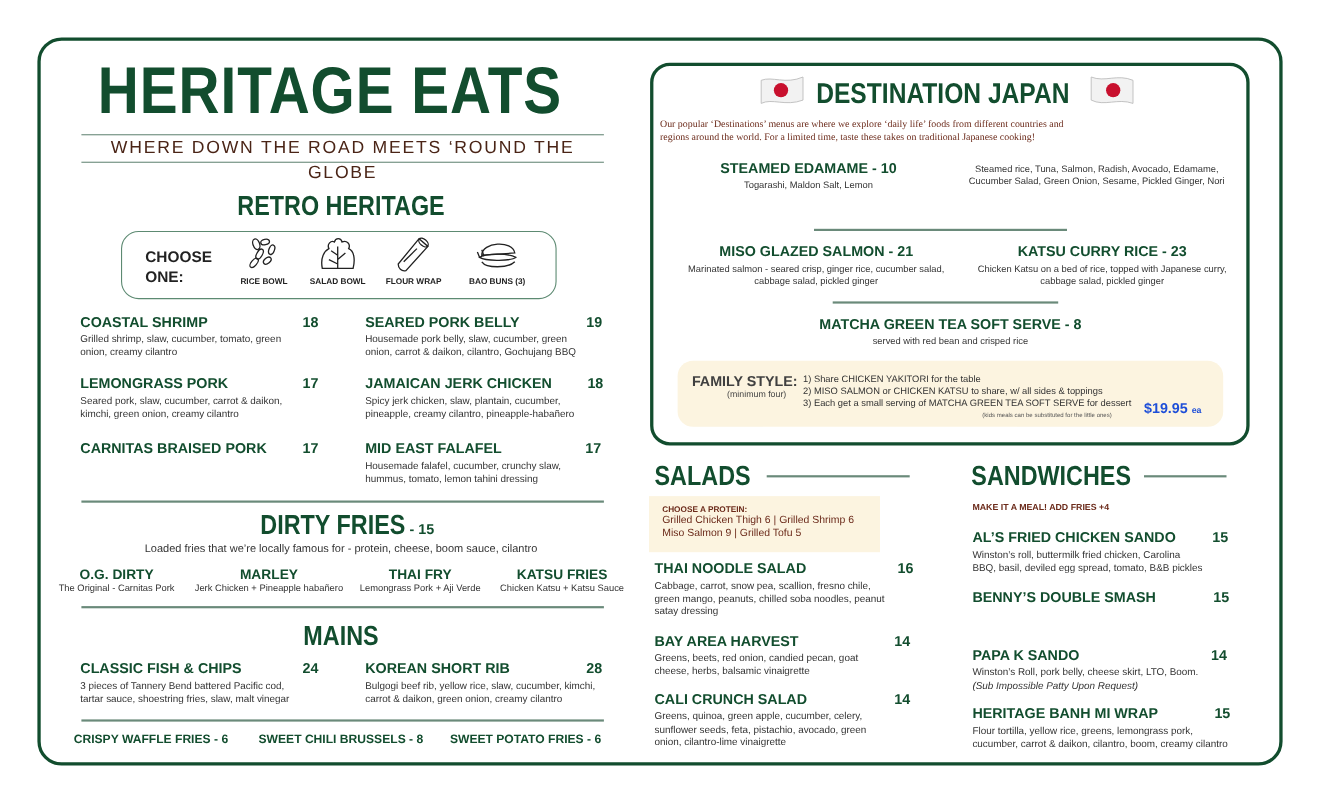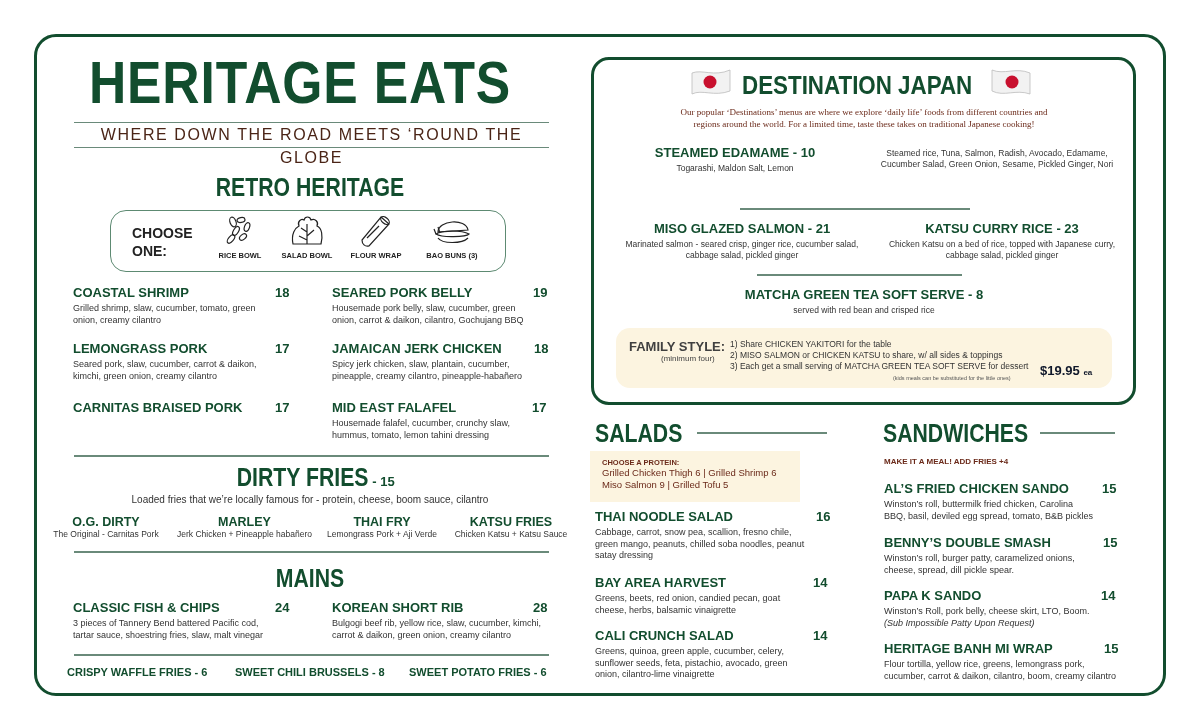--- a/index.html
+++ b/index.html
@@ -28,30 +28,30 @@
   .item-desc { font-size: 9px; color: #333; line-height: 11.5px; }
 
   .rule { height: 1.5px; background: #6a8a7a; }
 
   .fry-name { font-size: 12.5px; font-weight: bold; color: #124d2e; text-align: center; white-space: nowrap; }
   .fry-desc { font-size: 8.5px; color: #333; text-align: center; white-space: nowrap; }
 
   .side-item { font-size: 11px; font-weight: bold; color: #124d2e; white-space: nowrap; }
 
   .japan-box { left: 591px; top: 57px; width: 545px; height: 348px; border: 3px solid #124d2e; border-radius: 18px; }
-  .intro { font-family: "Liberation Serif", serif; font-size: 9px; color: #6b2a1a; text-align: center; line-height: 12px; }
+  .intro { font-family: "Liberation Serif", serif; font-size: 9px; color: #6b2a1a; text-align: left; line-height: 12px; }
   .jp-name { font-size: 13px; font-weight: bold; color: #124d2e; text-align: center; white-space: nowrap; }
   .jp-desc { font-size: 8.5px; color: #333; text-align: center; line-height: 11px; }
 
   .family { left: 616px; top: 328px; width: 496px; height: 60px; background: #fcf4e0; border-radius: 14px; }
   .family-title { font-size: 13px; font-weight: bold; color: #404040; white-space: nowrap; }
   .family-min { font-size: 8px; color: #444; white-space: nowrap; }
   .family-step { font-size: 8.5px; color: #333; line-height: 11px; white-space: nowrap; }
   .family-note { font-size: 5.5px; color: #555; white-space: nowrap; }
-  .family-price { font-size: 13px; font-weight: bold; color: #0f172a; white-space: nowrap; }
+  .family-price { font-size: 13px; font-weight: bold; color: #1d4ed8; white-space: nowrap; }
   .family-price small { font-size: 8px; }
 
   .protein-box { left: 590px; top: 451px; width: 210px; height: 51px; background: #fcf4e0; }
   .protein-title { font-size: 7.5px; font-weight: bold; color: #6b2a1a; }
   .protein-line { font-size: 9.5px; color: #6b2a1a; line-height: 12px; white-space: nowrap; }
 
   .meal-note { font-size: 8px; font-weight: bold; color: #6b2a1a; }
 
   .flag { position: absolute; width: 42px; height: 30px; }
 </style>
@@ -289,21 +289,20 @@
 <div class="abs meal-note" style="left:884px;top:457px;">MAKE IT A MEAL!  ADD FRIES +4</div>
 
 <div class="abs" style="left:884px;top:481px;width:230px;">
   <div class="item-name">AL’S FRIED CHICKEN SANDO</div>
   <div class="item-desc" style="margin-top:3px;width:210px;">Winston’s roll, buttermilk fried chicken, Carolina BBQ, basil, deviled egg spread, tomato, B&amp;B pickles</div>
 </div>
 <div class="abs item-price" style="left:1102px;top:481px;">15</div>
 
 <div class="abs" style="left:884px;top:535px;width:230px;">
   <div class="item-name">BENNY’S DOUBLE SMASH</div>
-  <div class="item-desc" style="margin-top:3px;width:210px;">Winston’s roll, burger patty, caramelized onions, cheese, spread, dill pickle spear.</div>
 </div>
 <div class="abs item-price" style="left:1103px;top:535px;">15</div>
 
 <div class="abs" style="left:884px;top:588px;width:230px;">
   <div class="item-name">PAPA K SANDO</div>
   <div class="item-desc" style="margin-top:3px;">Winston’s Roll, pork belly, cheese skirt, LTO, Boom.</div>
   <div class="item-desc" style="font-style:italic;">(Sub Impossible Patty Upon Request)</div>
 </div>
 <div class="abs item-price" style="left:1101px;top:588px;">14</div>
 

